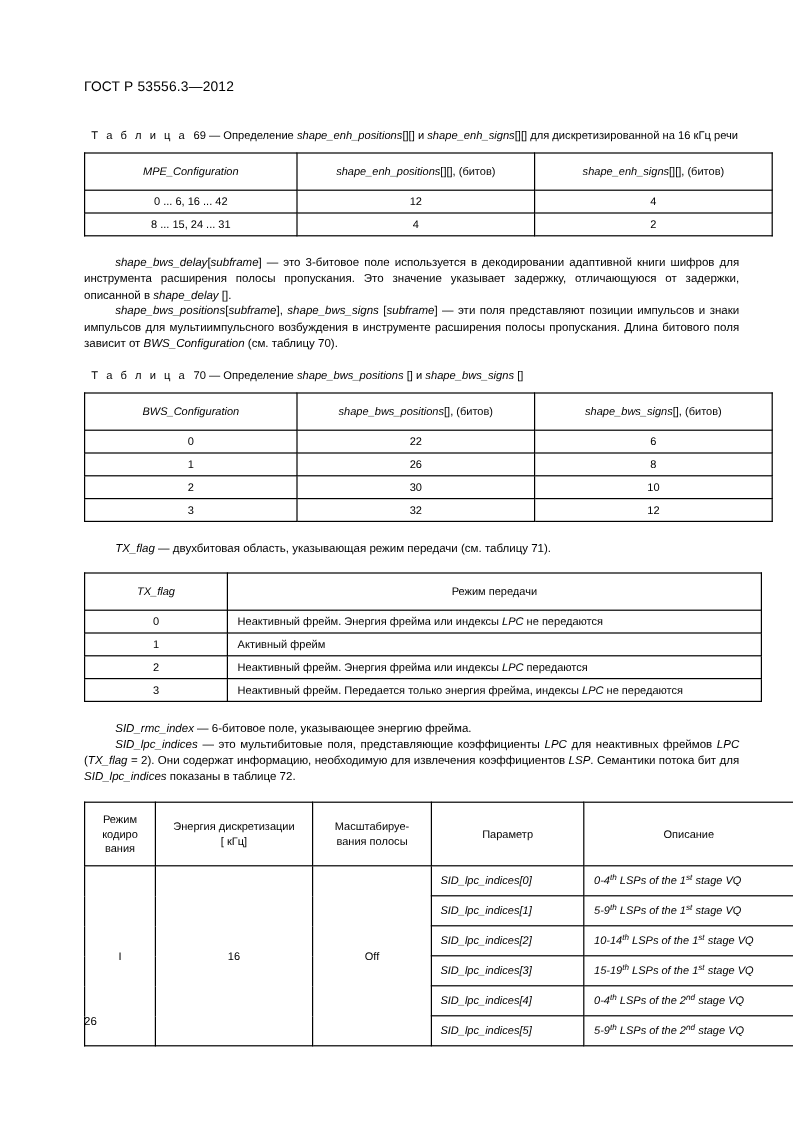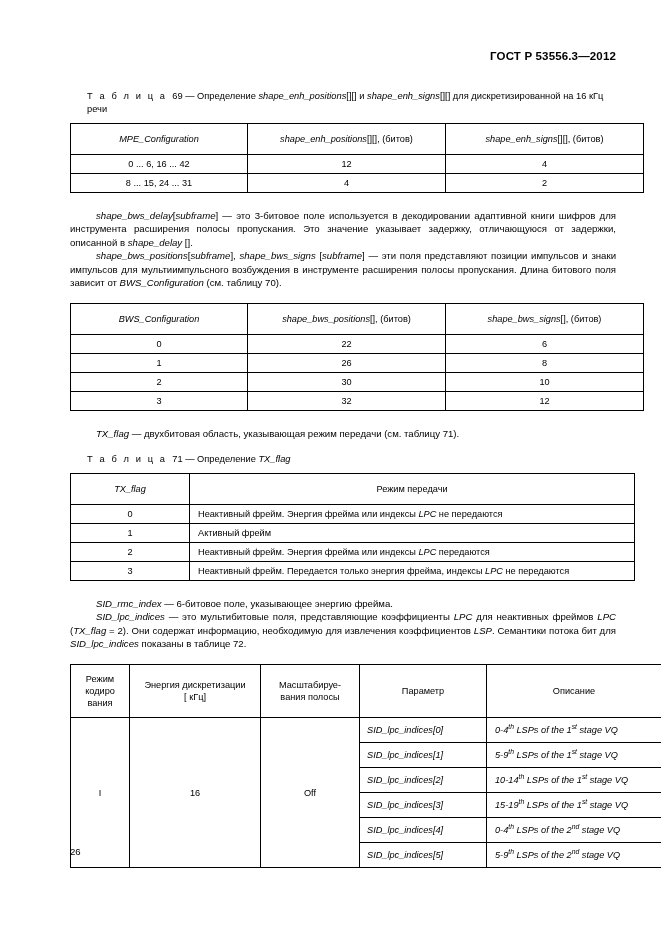--- a/index.html
+++ b/index.html
@@ -17,31 +17,30 @@
     background:#fff;
   }
   .content{
     position:absolute;
     left:70px;
     top:50px;
     width:546px;
   }
   .doc-header{
     font-size:11.5px;
-    font-weight:bold;
+    font-weight:normal;
     letter-spacing:0.15px;
-    margin:0 0 28px 0;
-    text-align:right;
+    margin:17px 0 28px 0;
   }
 
   
   .table-caption{
     font-size:9.3px;
     line-height:13px;
-    margin:0 0 7px 17px;
+    margin:0 0 7px 6px;
     text-align:left;
   }
   .caption-word{letter-spacing:2.1px;}
   em,.it{font-style:italic;}
 
   
   table.gost{
     border-collapse:collapse;
     width:546px;
     table-layout:fixed;
@@ -147,20 +146,24 @@
     </table>
 
     <div class="spacer-16"></div>
 
     <p class="body"><em>shape_bws_delay</em><span>[</span><em>subframe</em><span>] — это 3-битовое поле используется в декодировании адаптивной книги шифров для инструмента расширения полосы пропускания. Это значение указывает задержку, отличающуюся от задержки, описанной в </span><em>shape_delay</em><span> [].</span></p>
 
     <p class="body"><em>shape_bws_positions</em><span>[</span><em>subframe</em><span>], </span><em>shape_bws_signs</em><span> [</span><em>subframe</em><span>] — эти поля представляют позиции импульсов и знаки импульсов для мультиимпульсного возбуждения в инструменте расширения полосы пропускания. Длина битового поля зависит от </span><em>BWS_Configuration</em><span> (см. таблицу 70).</span></p>
 
     <div class="spacer-14"></div>
 
+    <div class="table-caption">
+      <span class="caption-word">Т а б л и ц а</span>&nbsp;
+      <span>70</span><span> — Определение </span><em>shape_bws_positions</em><span> [] и </span><em>shape_bws_signs</em><span> []</span>
+    </div>
 
     <table class="gost" id="table70">
       <thead>
         <tr>
           <td class="c1"><em>BWS_Configuration</em></td>
           <td class="c2"><em>shape_bws_positions</em><span>[], (битов)</span></td>
           <td class="c3"><em>shape_bws_signs</em><span>[], (битов)</span></td>
         </tr>
       </thead>
       <tbody>
@@ -186,24 +189,20 @@
         </tr>
       </tbody>
     </table>
 
     <div class="spacer-16"></div>
 
     <p class="body"><em>TX_flag</em><span> — двухбитовая область, указывающая режим передачи (см. таблицу 71).</span></p>
 
     <div class="spacer-12"></div>
 
-    <div class="table-caption">
-      <span class="caption-word">Т а б л и ц а</span>&nbsp;
-      <span>71</span><span> — Определение </span><em>TX_flag</em>
-    </div>
 
     <table class="gost" id="table71">
       <thead>
         <tr>
           <td class="c1"><em>TX_flag</em></td>
           <td class="c2">Режим передачи</td>
         </tr>
       </thead>
       <tbody>
         <tr>

